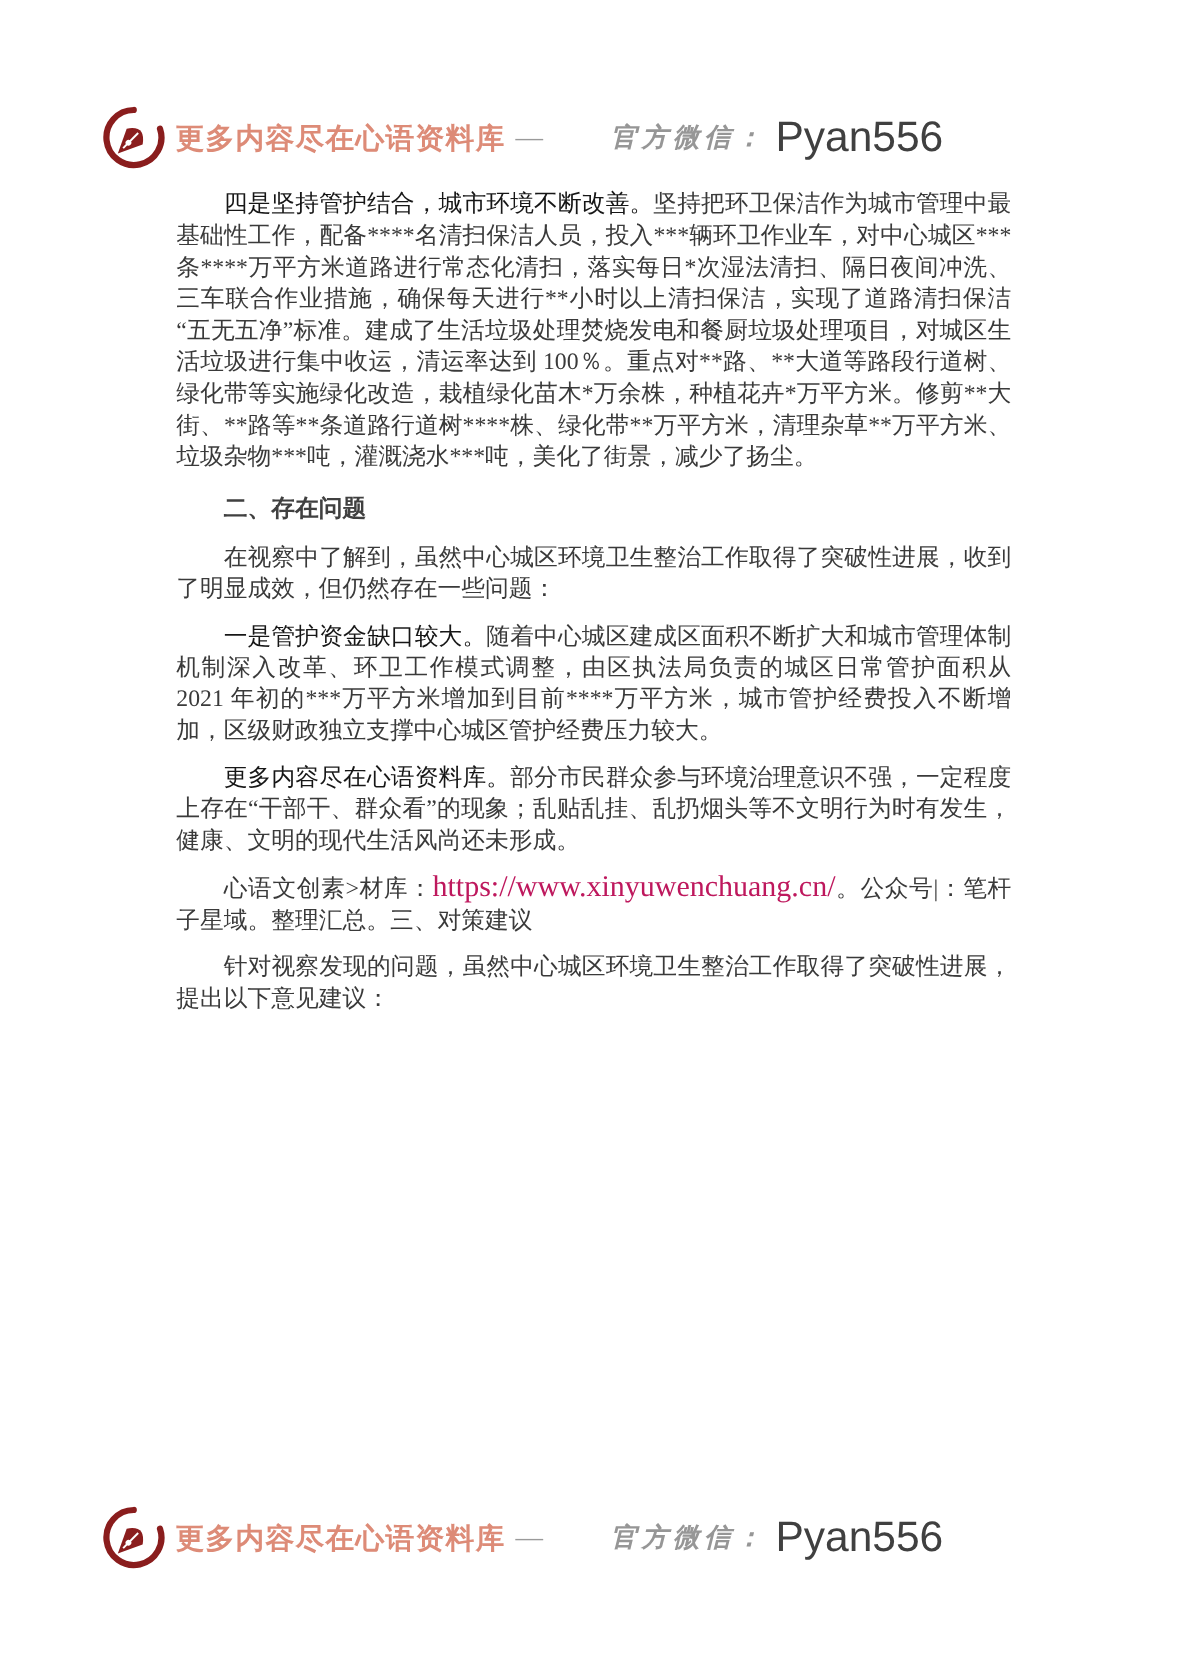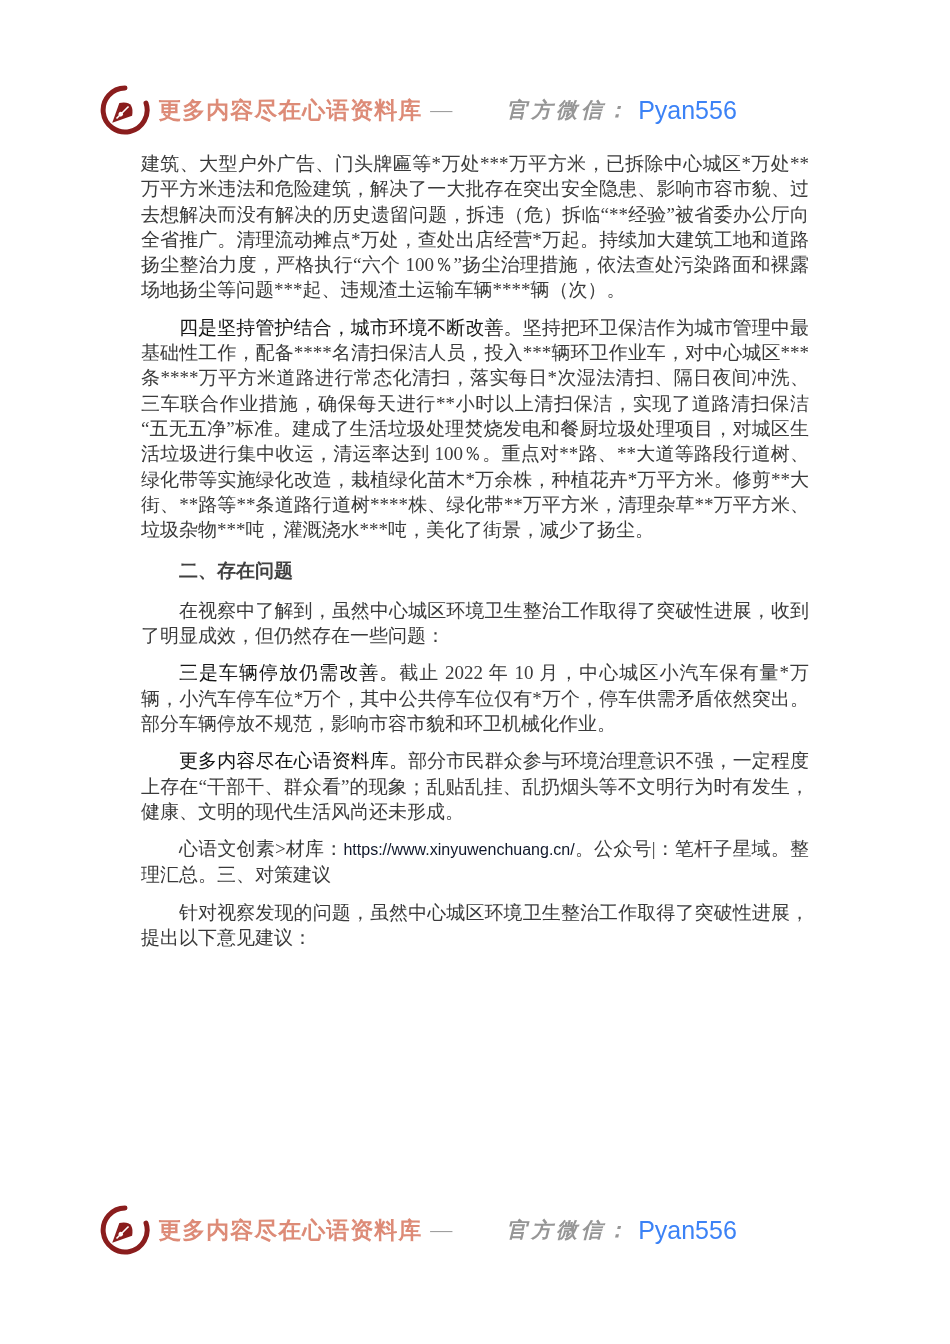--- a/index.html
+++ b/index.html
@@ -21,43 +21,43 @@
   .brand-text {
     font-size: 23px; color: #dd8b77; letter-spacing: 1px; font-weight: 600;
   }
   .brand-dash { color: #9a9a9a; font-size: 22px; margin: 0 1px; }
   .wechat-label {
     color: #969696; font-size: 21px; letter-spacing: 4px; font-weight: 700;
     font-style: italic;
     margin-left: 46px;
   }
   .wechat-id {
-    color: #3b82f6; font-size: 25px;
+    color: #404040; font-size: 34px;
     font-family: "Liberation Sans", "DejaVu Sans", sans-serif;
   }
   .doc {
     width: 668px; margin: 15px auto 0;
     font-size: 19px; line-height: 25.3px;
     color: #3a3a3a; text-align: justify;
   }
   .para { margin: 0 0 12px; text-indent: 2em; }
   .no-indent { text-indent: 0; }
   .lead {
     font-weight: 400; color: #161616;
     font-family: "Liberation Sans", "DejaVu Sans", sans-serif;
     margin-top: 18px;
   }
   .heading {
     font-size: 19px; font-weight: 700; color: #404040;
     font-family: "Liberation Sans", "DejaVu Sans", sans-serif;
     margin: 16px 0 14px; text-indent: 2em;
   }
   .url {
-    font-family: Liberation Sans, sans-serif;
-    font-size: 16px; color: #0f172a;
+    font-family: Liberation Serif, serif;
+    font-size: 24px; color: #be185d;
   }
 </style>
 </head>
 <body>
 
 <div>
 
   <div class="brand-row brand-header">
     <span class="logo-wrap">
       <svg width="52" height="52" viewBox="0 0 52 52" aria-hidden="true">
@@ -71,31 +71,30 @@
       </svg>
     </span>
     <span class="brand-text">更多内容尽在心语资料库</span>
     <span class="brand-dash">—</span>
     <span class="wechat-label">官方微信：</span>
     <span class="wechat-id">Pyan556</span>
   </div>
 
   <div class="doc">
 
-    <p class="para no-indent">建筑、大型户外广告、门头牌匾等*万处***万平方米，已拆除中心城区*万处**万平方米违法和危险建筑，解决了一大批存在突出安全隐患、影响市容市貌、过去想解决而没有解决的历史遗留问题，拆违（危）拆临“**经验”被省委办公厅向全省推广。清理流动摊点*万处，查处出店经营*万起。持续加大建筑工地和道路扬尘整治力度，严格执行“六个 100％”扬尘治理措施，依法查处污染路面和裸露场地扬尘等问题***起、违规渣土运输车辆****辆（次）。</p>
 
     <p class="para"><span class="lead">四是坚持管护结合，城市环境不断改善。</span><span>坚持把环卫保洁作为城市管理中最基础性工作，配备****名清扫保洁人员，投入***辆环卫作业车，对中心城区***条****万平方米道路进行常态化清扫，落实每日*次湿法清扫、隔日夜间冲洗、三车联合作业措施，确保每天进行**小时以上清扫保洁，实现了道路清扫保洁“五无五净”标准。建成了生活垃圾处理焚烧发电和餐厨垃圾处理项目，对城区生活垃圾进行集中收运，清运率达到 100％。重点对**路、**大道等路段行道树、绿化带等实施绿化改造，栽植绿化苗木*万余株，种植花卉*万平方米。修剪**大街、**路等**条道路行道树****株、绿化带**万平方米，清理杂草**万平方米、垃圾杂物***吨，灌溉浇水***吨，美化了街景，减少了扬尘。</span></p>
 
     <div class="heading">二、存在问题</div>
 
     <p class="para">在视察中了解到，虽然中心城区环境卫生整治工作取得了突破性进展，收到了明显成效，但仍然存在一些问题：</p>
 
+    <p class="para"><span class="lead">一是管护资金缺口较大。</span><span>随着中心城区建成区面积不断扩大和城市管理体制机制深入改革、环卫工作模式调整，由区执法局负责的城区日常管护面积从 2021 年初的***万平方米增加到目前****万平方米，城市管护经费投入不断增加，区级财政独立支撑中心城区管护经费压力较大。</span></p>
 
 
-    <p class="para"><span class="lead">三是车辆停放仍需改善。</span><span>截止 2022 年 10 月，中心城区小汽车保有量*万辆，小汽车停车位*万个，其中公共停车位仅有*万个，停车供需矛盾依然突出。部分车辆停放不规范，影响市容市貌和环卫机械化作业。</span></p>
 
     <p class="para"><span class="lead">更多内容尽在心语资料库。</span><span>部分市民群众参与环境治理意识不强，一定程度上存在“干部干、群众看”的现象；乱贴乱挂、乱扔烟头等不文明行为时有发生，健康、文明的现代生活风尚还未形成。</span></p>
 
     <p class="para"><span>心语文创素&gt;材库：</span><span class="url">https://www.xinyuwenchuang.cn/</span><span>。公众号|：笔杆子星域。整理汇总。三、对策建议</span></p>
 
     <p class="para">针对视察发现的问题，虽然中心城区环境卫生整治工作取得了突破性进展，提出以下意见建议：</p>
 
   </div>
 
   <div class="brand-row brand-footer">

